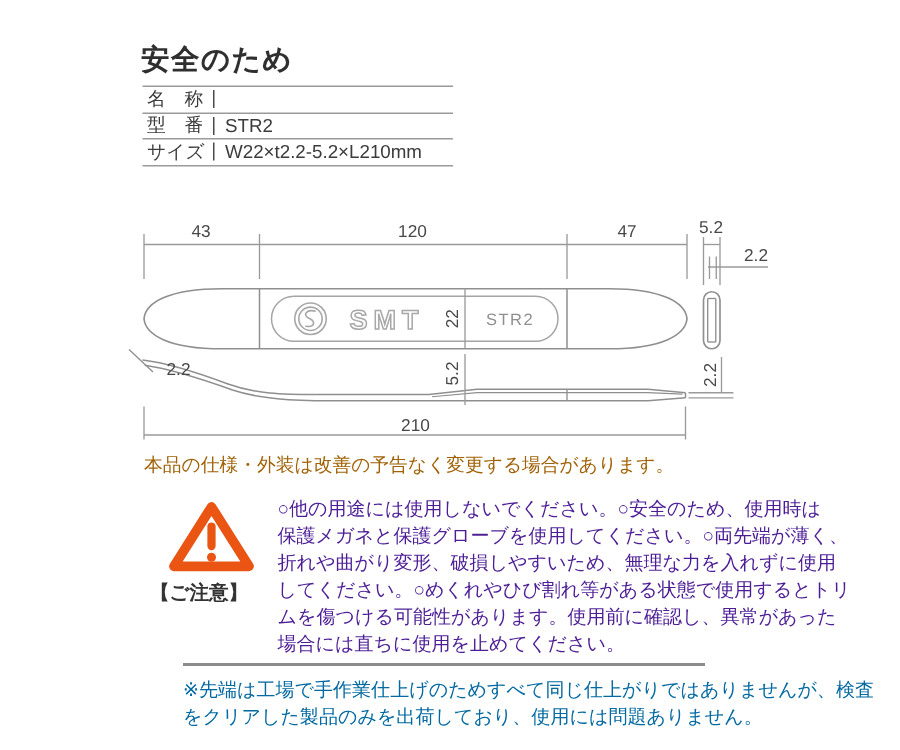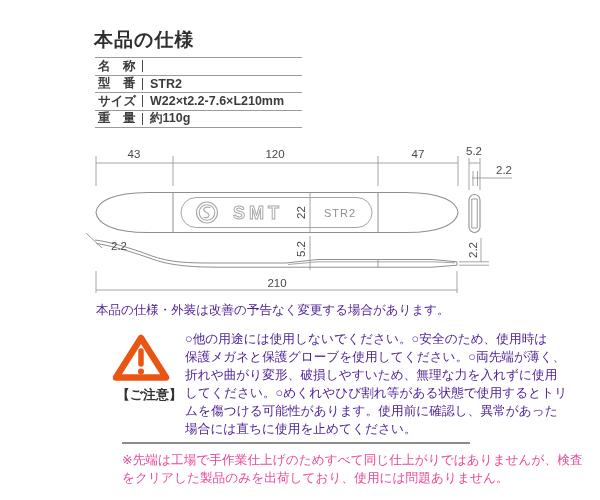--- a/index.html
+++ b/index.html
@@ -11,67 +11,62 @@
   .abs{position:absolute;}
   
   .page-title{
     left:94px;top:27px;font-size:19px;font-weight:bold;color:#2f2f2f;letter-spacing:1px;
   }
   
   .spec-table{left:95px;top:57px;width:207px;border-top:1px solid #9a9a9a;}
   .spec-row{
     display:flex;align-items:center;height:16.5px;
     border-bottom:1px solid #9a9a9a;padding-left:3px;
-    font-size:12.5px;font-weight:bold;color:#3c3c3c;
+    font-size:12.5px;font-weight:normal;color:#3c3c3c;
   }
   .spec-label{width:44px;flex:none;}
   .spec-sep{flex:none;width:1px;height:12px;background:#4a4a4a;margin-right:7px;}
   .spec-value{white-space:nowrap;}
   
   .drawing-svg{left:0;top:0;}
   .dim-text{font-size:11.5px;fill:#484848;}
   .logo-text{font-size:18px;font-weight:bold;letter-spacing:4px;fill:none;stroke:#a8a8a8;stroke-width:1;}
   .model-text{font-size:11px;fill:#8f8f8f;letter-spacing:1px;}
   
-  .notice{left:96px;top:302px;font-size:12.5px;color:#4c1d95;font-family:Liberation Serif, serif;}
+  .notice{left:96px;top:302px;font-size:12.5px;color:#a16207;font-family:Liberation Serif, serif;}
   
   .warning-triangle{left:111px;top:332px;}
-  .caution-label{left:100px;top:386px;width:82px;text-align:right;font-size:13px;font-weight:bold;color:#333;}
+  .caution-label{left:100px;top:386px;width:82px;text-align:left;font-size:13px;font-weight:bold;color:#333;}
   .caution-text{
     left:185px;top:330px;width:400px;
     font-size:12.7px;line-height:18px;color:#4c1d95;white-space:pre-line;
   }
   
   .rule{left:122px;top:442px;width:348px;height:1.5px;background:#8c8c8c;}
-  .footnote{left:122px;top:451px;width:470px;font-size:12.7px;line-height:18px;color:#ec4899;white-space:pre-line;}
+  .footnote{left:122px;top:451px;width:470px;font-size:12.7px;line-height:18px;color:#0369a1;white-space:pre-line;}
 </style>
 </head>
 <body>
 
-<div class="abs page-title">本品の仕様</div>
+<div class="abs page-title">安全のため</div>
 
 <div class="abs spec-table">
   <div class="spec-row">
     <span class="spec-label">名　称</span>
     <span class="spec-sep"></span>
   </div>
   <div class="spec-row">
     <span class="spec-label">型　番</span>
     <span class="spec-sep"></span>
     <span class="spec-value">STR2</span>
   </div>
   <div class="spec-row">
     <span class="spec-label">サイズ</span>
     <span class="spec-sep"></span>
-    <span class="spec-value">W22×t2.2-7.6×L210mm</span>
-  </div>
-  <div class="spec-row">
-    <span class="spec-label">重　量</span>
-    <span class="spec-sep"></span>
-    <span class="spec-value">約110g</span>
+    <span class="spec-value">W22×t2.2-5.2×L210mm</span>
   </div>
 </div>
 
 <svg class="abs drawing-svg" width="600" height="500" viewBox="0 0 600 500">
   <g stroke="#9a9a9a" stroke-width="0.9" fill="none">
     <line x1="96" y1="163" x2="458" y2="163"></line>
     <line x1="96" y1="156" x2="96" y2="186"></line>
     <line x1="173" y1="156" x2="173" y2="186"></line>
     <line x1="378" y1="156" x2="378" y2="186"></line>
     <line x1="458" y1="156" x2="458" y2="186"></line>

